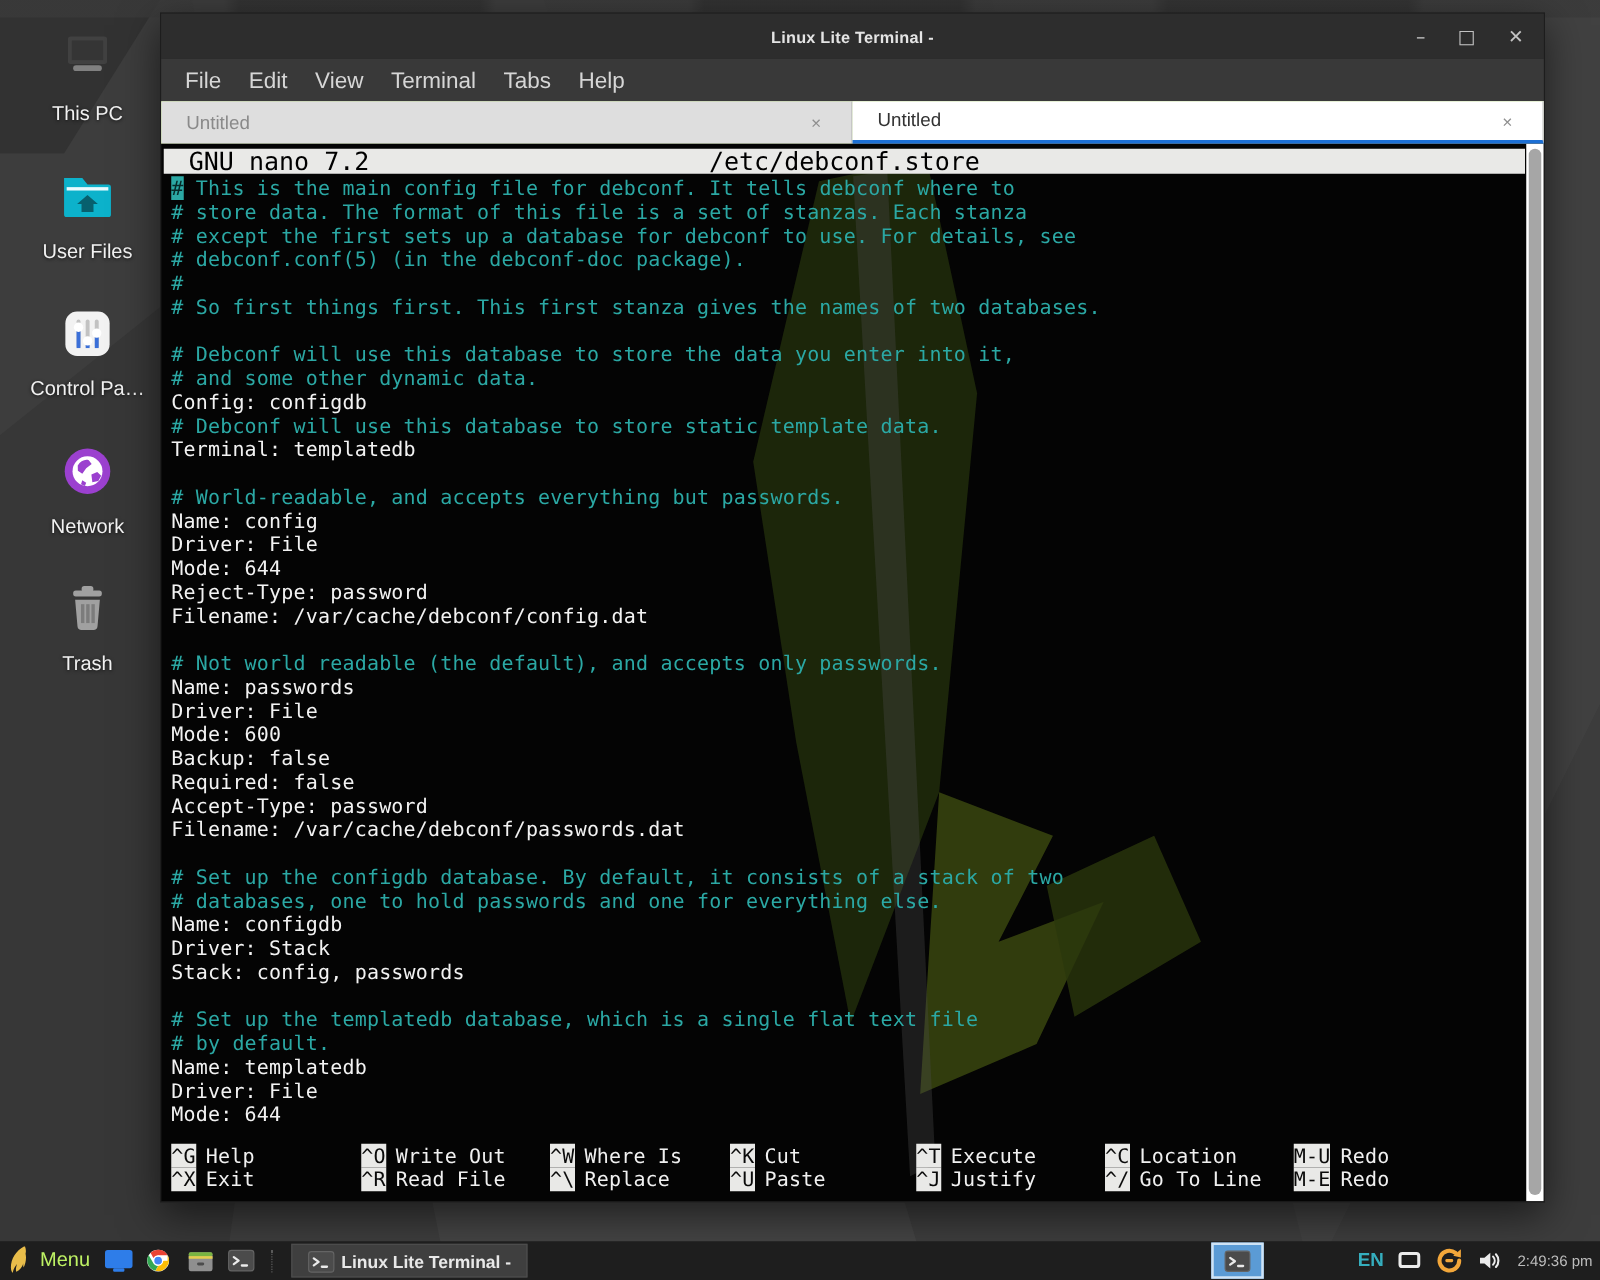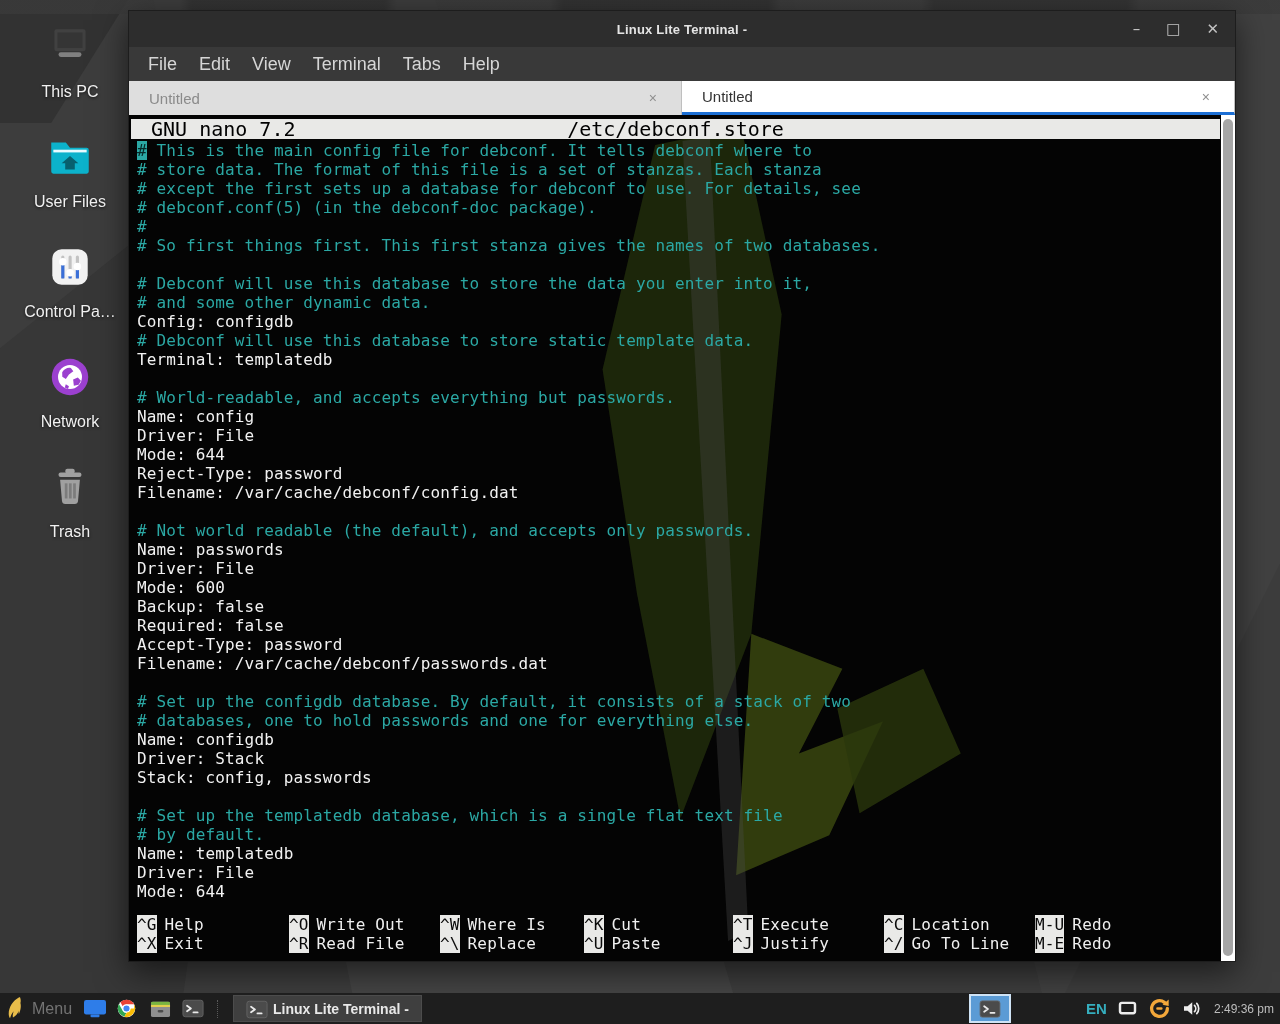--- a/index.html
+++ b/index.html
@@ -62,21 +62,21 @@
   .slabel { color:#f0f0f0; padding-left:8px; }
 
   .scrollbar { position:absolute; top:0; right:0; bottom:0; width:14px; background:#ffffff; }
   .scroll-thumb { position:absolute; left:2px; right:2px; top:4px; bottom:5px; background:#a6a6a6; border-radius:6px; }
 
   
   .taskbar { position:absolute; left:0; right:0; bottom:0; height:31px; background:#1e1e1e;
              display:flex; align-items:center; padding:0 6px; }
   .tb-left { display:flex; align-items:center; gap:9px; height:100%; }
   .tb-logo { width:17px; height:25px; display:block; }
-  .tb-menu-label { color:#737373; font-size:16px; margin-right:2px; cursor:pointer; }
+  .tb-menu-label { color:#bef264; font-size:16px; margin-right:2px; cursor:pointer; }
   .tb-launcher { width:24px; height:22px; display:flex; align-items:center; cursor:pointer; }
   .tb-sep { width:5px; height:18px; margin:0 2px; border-left:1px dotted #5a5a5a; }
   .task-button { height:27px; background:#3f3f3f; border:1px solid #4c4c4c; display:flex; align-items:center;
                  gap:8px; padding:0 12px; cursor:pointer; }
   .task-button .t-ic { width:19px; height:17px; display:block; }
   .task-button .t-lbl { color:#e8e8e8; font-size:14px; font-weight:bold; white-space:nowrap; }
   .tb-right { margin-left:auto; display:flex; align-items:center; gap:11px; height:100%; }
   .tray-app { width:42px; height:29px; background:var(--tray-highlight,#5b9bd5); border:2px solid #cfe3f5;
               display:flex; align-items:center; justify-content:center; cursor:pointer; margin-right:52px; }
   .tray-app svg { width:22px; height:18px; }

